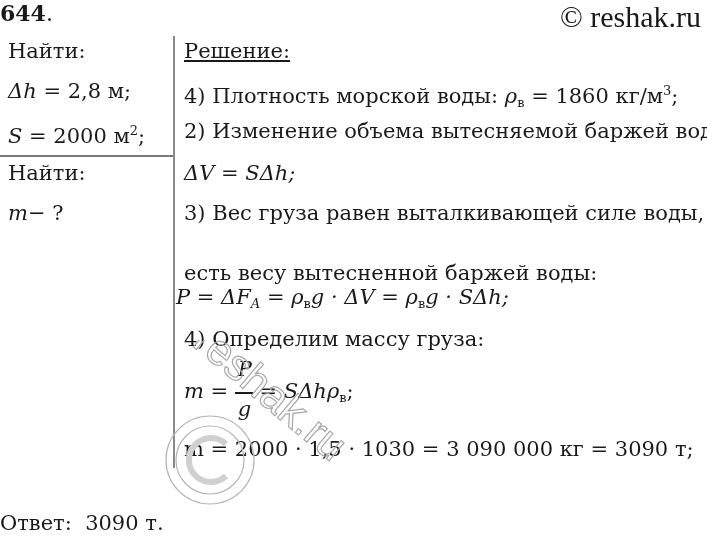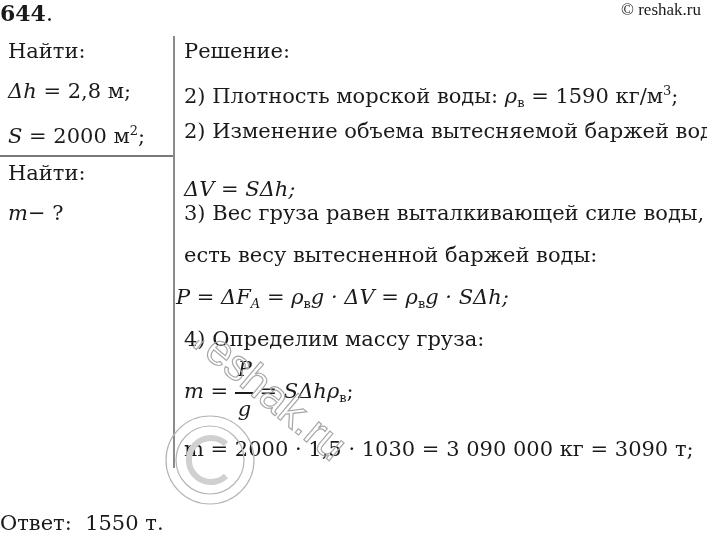--- a/index.html
+++ b/index.html
@@ -4,21 +4,21 @@
 <style>
   html, body { margin: 0; padding: 0; background: #ffffff; }
   body {
     width: 707px; height: 538px; position: relative; overflow: hidden;
     font-family: "DejaVu Serif", "Liberation Serif", serif;
     color: #1a1a1a;
   }
   .abs { position: absolute; white-space: nowrap; }
   .txt { font-size: 21px; line-height: 26px; }
   .num-title { left: 0; top: 0; font-size: 22px; font-weight: bold; }
-  .brand { right: 6px; top: 0; font-family: "Liberation Serif", serif; font-size: 17px; }
+  .brand { right: 6px; top: 0; font-family: "Liberation Serif", serif; font-size: 30px; }
   .vline { position: absolute; left: 173px; top: 36px; width: 2px; height: 432px; background: #8a8a8a; }
   .hline { position: absolute; left: 0; top: 155px; width: 173px; height: 2px; background: #7a7a7a; }
   i.m { font-style: italic; text-align: right; }
   sub { font-size: 13px; vertical-align: -4px; }
   sup { font-size: 13px; vertical-align: 8px; }
   .frac { display: inline-block; position: relative; width: 18px; height: 26px; vertical-align: top; }
   .frac .fn { position: absolute; left: 3px; top: -22px; font-style: italic; }
   .frac .fl { position: absolute; left: 0; top: 14px; width: 18px; height: 1.5px; background: #1a1a1a; }
   .frac .fd { position: absolute; left: 3px; top: 18px; font-style: italic; }
   .wm { position: absolute; pointer-events: none; }
@@ -40,47 +40,47 @@
 </div>
 <div class="abs txt" style="left:8px; top:118px;">
   <i class="m">S</i><span> = 2000 м</span><sup>2</sup><span>;</span>
 </div>
 
 <div class="abs txt" style="left:8px; top:160px;">Найти:</div>
 <div class="abs txt" style="left:8px; top:200px;">
   <i class="m">m</i><span>− ?</span>
 </div>
 
-<div class="abs txt" style="left:184px; top:38px;">Решение:</div>
+<div class="abs txt" style="left:184px; top:38px;text-decoration:underline;">Решение:</div>
 
 <div class="abs txt" style="left:184px; top:78px;">
-  <span>2) Плотность морской воды:  </span><i class="m">ρ</i><sub>в</sub><span> = 1590 кг/м</span><sup>3</sup><span>;</span>
+  <span>4) Плотность морской воды:  </span><i class="m">ρ</i><sub>в</sub><span> = 1860 кг/м</span><sup>3</sup><span>;</span>
 </div>
 
 <div class="abs txt" style="left:184px; top:118px;">2) Изменение объема вытесняемой баржей воды:</div>
 
-<div class="abs txt" style="left:184px; top:176px; font-style:italic;">ΔV = SΔh;</div>
+<div class="abs txt" style="left:184px; top:160px; font-style:italic;">ΔV = SΔh;</div>
 
 <div class="abs txt" style="left:184px; top:200px;">3) Вес груза равен выталкивающей силе воды, то</div>
-<div class="abs txt" style="left:184px; top:242px;">есть весу вытесненной баржей воды:</div>
+<div class="abs txt" style="left:184px; top:260px;">есть весу вытесненной баржей воды:</div>
 
 <div class="abs txt" style="left:176px; top:284px; font-style:italic;">
   <span>P = ΔF</span><sub>A</sub><span> = ρ</span><sub style="font-style:normal">в</sub><span>g · ΔV = ρ</span><sub style="font-style:normal">в</sub><span>g · SΔh;</span>
 </div>
 
 <div class="abs txt" style="left:184px; top:326px;">4) Определим массу груза:</div>
 
 <div class="abs txt" style="left:184px; top:378px;">
   <i class="m">m = </i><span class="frac"><span class="fn">P</span><span class="fl"></span><span class="fd">g</span></span><i class="m"> = SΔhρ</i><sub>в</sub><span>;</span>
 </div>
 
 <div class="abs txt" style="left:184px; top:436px;">m = 2000 · 1,5 · 1030 = 3 090 000 кг = 3090 т;</div>
 
 <div class="abs txt" style="left:0px; top:510px;">
-  <span>Ответ:</span>&nbsp; <span>1550 т.</span>
+  <span>Ответ:</span>&nbsp; <span>3090 т.</span>
 </div>
 
 <svg class="wm" style="left:150px; top:340px;" width="200" height="180" viewBox="0 0 200 180">
   <g fill="none" stroke="#b5b5b5" stroke-width="1.2">
     <circle cx="60" cy="120" r="44"></circle>
     <circle cx="60" cy="120" r="34"></circle>
     <path d="M76 104 A22 22 0 1 0 76 136" stroke-width="6" stroke="#d0d0d0"></path>
   </g>
   <text x="10" y="30" transform="rotate(40 60 60)" font-family="Liberation Sans, sans-serif" font-size="44" fill="none" stroke="#a8a8a8" stroke-width="1.2">reshak.ru</text>
 </svg>

